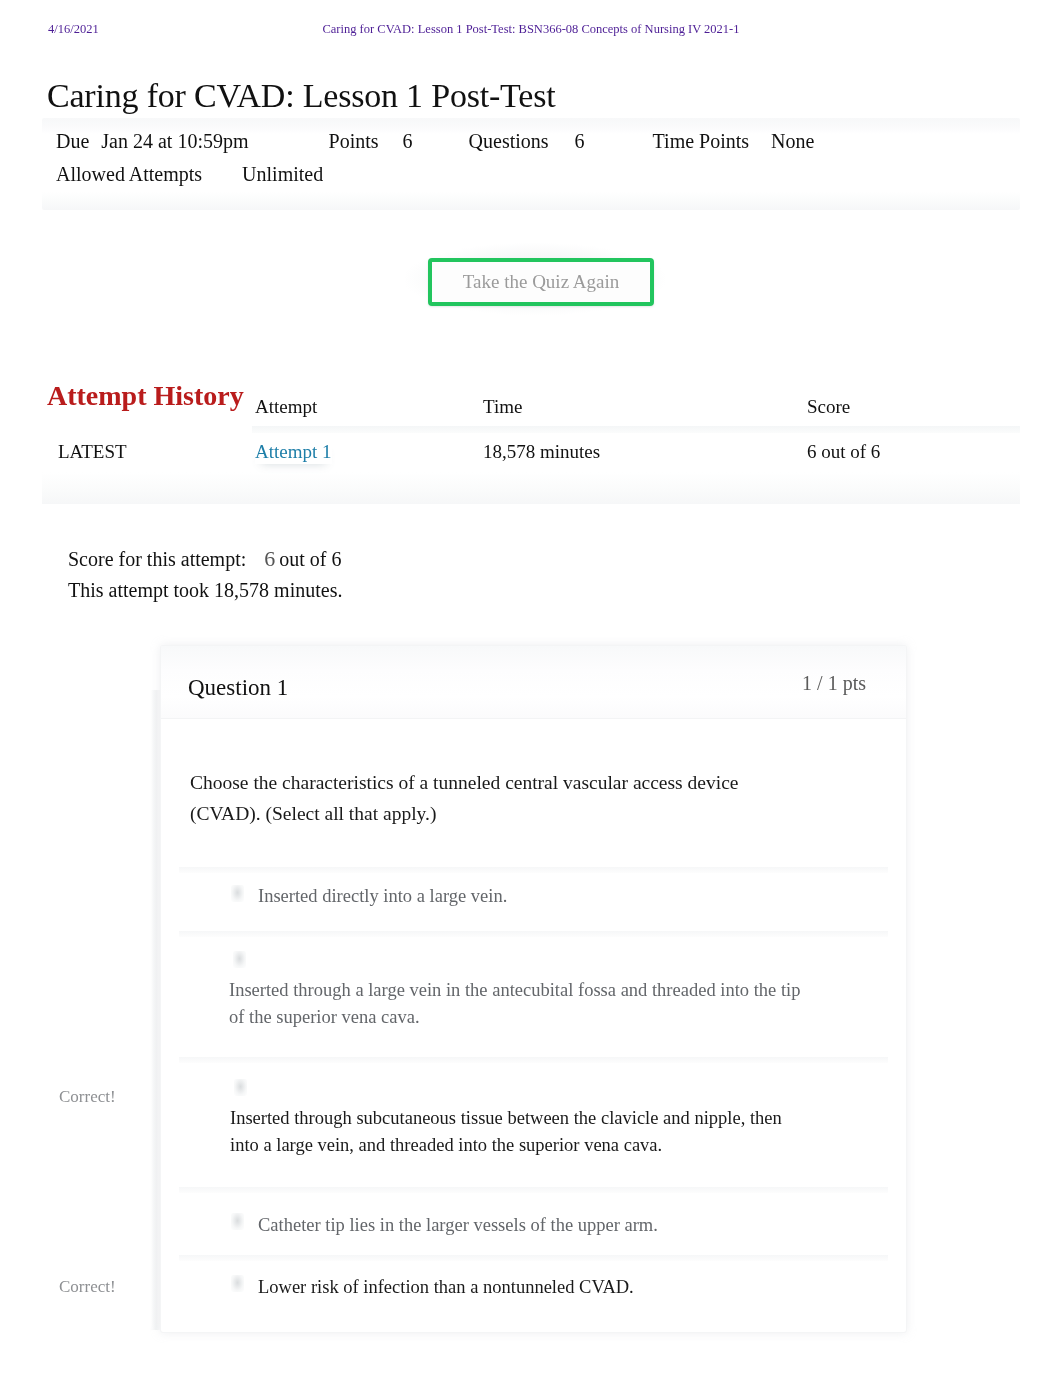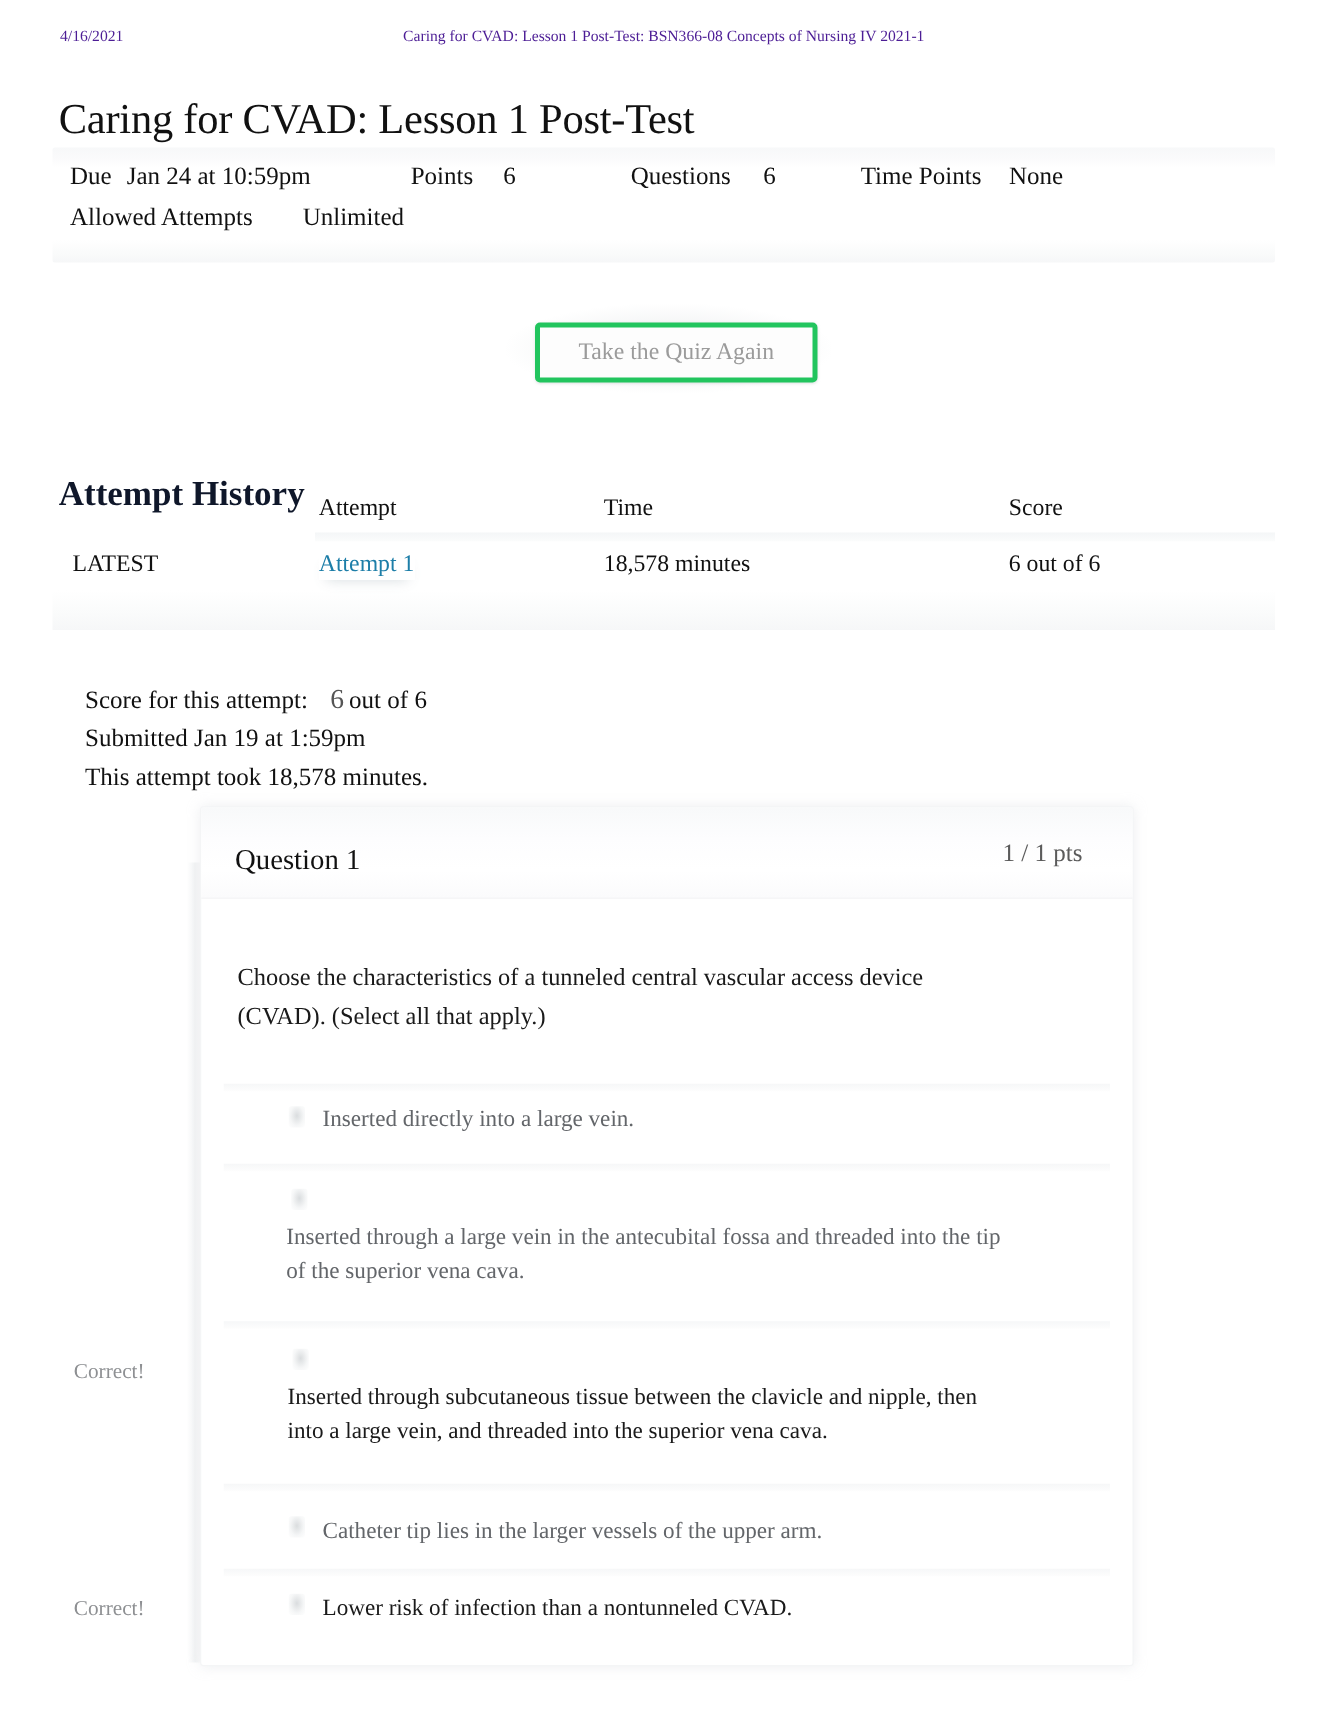--- a/index.html
+++ b/index.html
@@ -72,21 +72,21 @@
     font-size: 20px;
     color: #111;
   }
   .meta-row1 { left: 14px; top: 12px; }
   .meta-row2 { left: 14px; top: 45px; }
   .meta-lbl { display: inline-block; }
   .mt-due      { margin-left: 0px; }
   .mt-duev     { margin-left: 12px; }
   .mt-points   { margin-left: 80px; }
   .mt-pointsv  { margin-left: 24px; }
-  .mt-quest    { margin-left: 92px; }
+  .mt-quest    { margin-left: 56px; }
   .mt-questv   { margin-left: 26px; }
   .mt-time     { margin-left: 68px; }
   .mt-timev    { margin-left: 22px; }
   .mt-attv     { margin-left: 40px; }
 
   
   .retake-wrap {
     position: absolute;
     left: 405px;
     top: 243px;
@@ -117,21 +117,21 @@
     white-space: nowrap;
     cursor: pointer;
   }
 
   
   .section-title {
     position: absolute;
     left: 47px;
     top: 357px;
     font-size: 28px;
-    color: #0f172a;
+    color: #b91c1c;
     white-space: nowrap;
   }
 
   .history-table {
     position: absolute;
     left: 42px;
     top: 392px;
     width: 978px;
     height: 112px;
   }
@@ -341,21 +341,20 @@
   <div class="ht-row">
     <span class="ht-cell col-kept">LATEST</span>
     <span class="ht-cell col-att"><a class="attempt-link">Attempt 1</a></span>
     <span class="ht-cell col-time">18,578 minutes</span>
     <span class="ht-cell col-score">6 out of 6</span>
   </div>
 </div>
 
 <div class="score-summary">
   <div class="ss-line"><span>Score for this attempt:</span><span class="ss-num">6</span><span>out of 6</span></div>
-  <div class="ss-line">Submitted Jan 19 at 1:59pm</div>
   <div class="ss-line">This attempt took 18,578 minutes.</div>
 </div>
 
 <div class="gutter-strip"></div>
 <div class="gutter-strip2"></div>
 
 <div class="question-card">
   <div class="q-header">
     <span class="q-title">Question 1</span>
     <span class="q-pts">1 / 1 pts</span>

